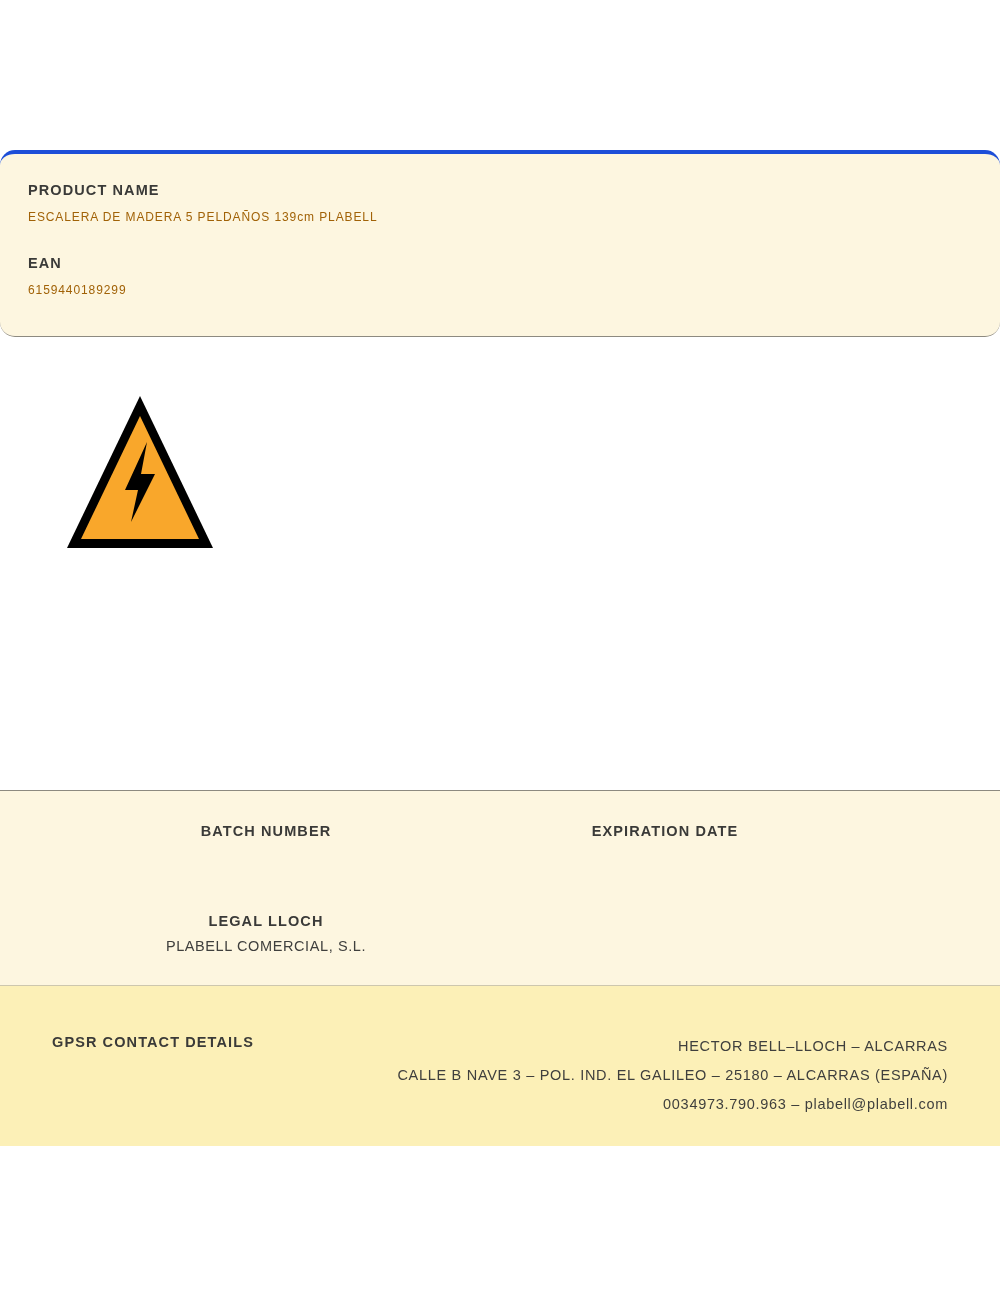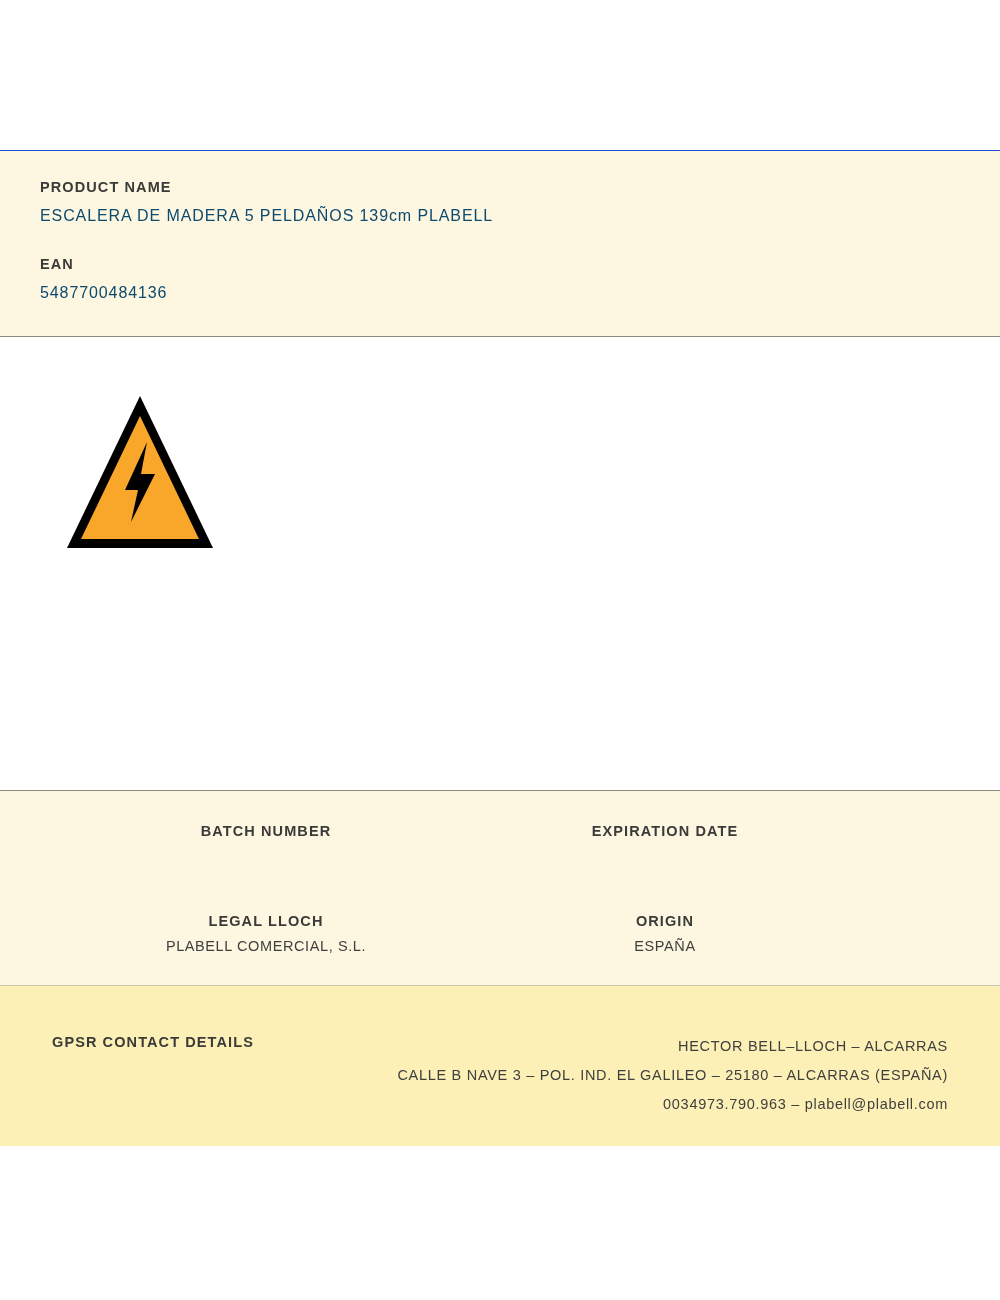--- a/index.html
+++ b/index.html
@@ -21,35 +21,36 @@
   }
 
   
   .product-block {
     position: absolute;
     top: 150px;
     left: 0;
     width: 1000px;
     height: 187px;
     background: #fdf6e0;
-    border-top: 1px solid #1d4ed8;
+    border-top: 4px solid #1d4ed8;
     border-bottom: 1px solid #8d8a80;
-    padding: 28px 52px 0 40px;
+    padding: 28px 52px 0 28px;
+    border-radius: 15px;
   }
   .field-label {
     font-size: 14.5px;
     font-weight: bold;
     letter-spacing: 1.1px;
     color: #3a3a38;
     margin: 0 0 12px 0;
   }
   .field-value {
-    font-size: 16px;
+    font-size: 12px;
     letter-spacing: 0.9px;
-    color: #0c4a6e;
+    color: #a16207;
     margin: 0;
   }
   .gap-block { height: 31px; }
 
   
   .picto-area {
     position: absolute;
     top: 338px;
     left: 0;
     width: 1000px;
@@ -146,21 +147,21 @@
 </head>
 <body>
 
 <div class="page">
 
   <div class="product-block">
     <div class="field-label">PRODUCT NAME</div>
     <div class="field-value">ESCALERA DE MADERA 5 PELDAÑOS 139cm PLABELL</div>
     <div class="gap-block"></div>
     <div class="field-label">EAN</div>
-    <div class="field-value">5487700484136</div>
+    <div class="field-value">6159440189299</div>
   </div>
 
   <div class="picto-area">
     <div class="picto">
       <svg width="154" height="165" viewBox="0 0 154 165" xmlns="http://www.w3.org/2000/svg">
         <polygon points="77,6 150,158 4,158" fill="#000000"></polygon>
         <polygon points="77,26 136,149 18,149" fill="#f9a72b"></polygon>
         <polygon points="84,52 62,100 75,100 68,132 92,84 78,84" fill="#000000"></polygon>
       </svg>
     </div>
@@ -175,24 +176,20 @@
       <div class="mid-cell c2">
         <div class="mid-head">EXPIRATION DATE</div>
         <div class="mid-val"></div>
       </div>
     </div>
     <div class="mid-row r2">
       <div class="mid-cell c1">
         <div class="mid-head">LEGAL LLOCH</div>
         <div class="mid-val">PLABELL COMERCIAL, S.L.</div>
       </div>
-      <div class="mid-cell c2">
-        <div class="mid-head">ORIGIN</div>
-        <div class="mid-val">ESPAÑA</div>
-      </div>
     </div>
   </div>
 
   <div class="band-gpsr">
     <div class="gpsr-label">GPSR CONTACT DETAILS</div>
     <div class="gpsr-lines">
       <div>HECTOR BELL–LLOCH – ALCARRAS</div>
       <div>CALLE B NAVE 3 – POL. IND. EL GALILEO – 25180 – ALCARRAS (ESPAÑA)</div>
       <div>0034973.790.963 – plabell@plabell.com</div>
     </div>

